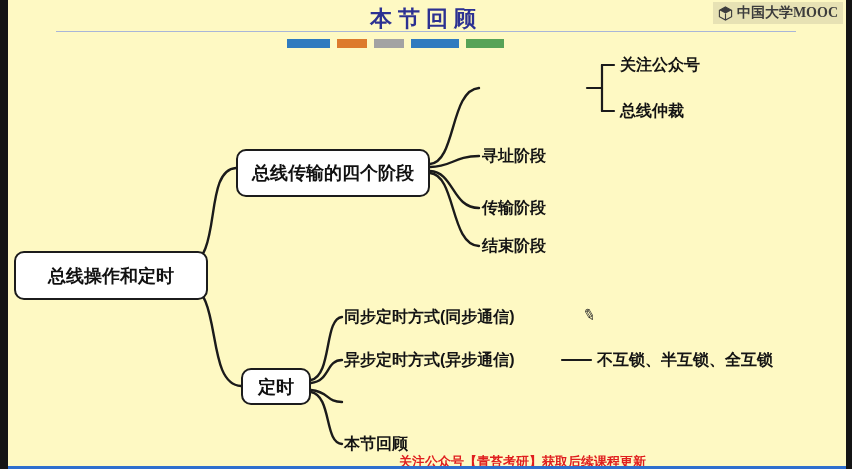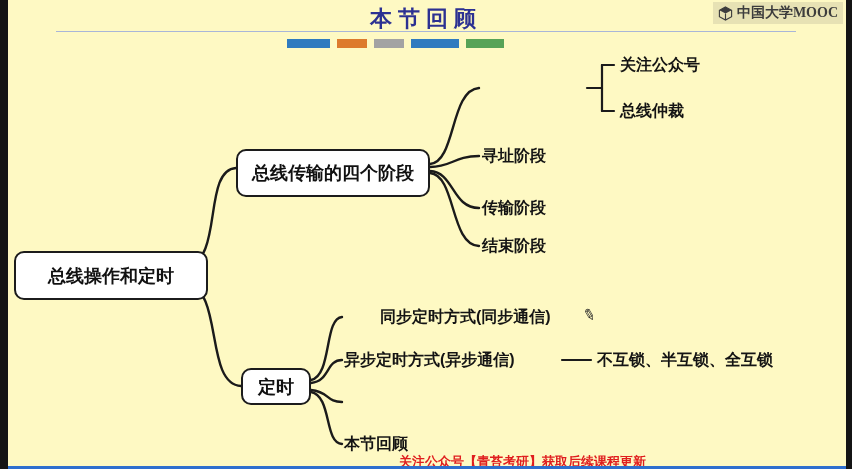--- a/index.html
+++ b/index.html
@@ -100,21 +100,21 @@
 
   <div class="node node-timing">定时</div>
 
   <div class="label" style="left:482px;top:156px;font-family:Liberation Serif, serif;">寻址阶段</div>
   <div class="label" style="left:482px;top:208px;">传输阶段</div>
   <div class="label" style="left:482px;top:246px;">结束阶段</div>
 
   <div class="label" style="left:620px;top:65px;">关注公众号</div>
   <div class="label" style="left:620px;top:111px;">总线仲裁</div>
 
-  <div class="label" style="left:344px;top:317px;margin-left:36px;">同步定时方式(同步通信)</div>
+  <div class="label" style="left:344px;top:317px;">同步定时方式(同步通信)</div>
   <div class="label" style="left:344px;top:360px;">异步定时方式(异步通信)</div>
   <div class="label" style="left:344px;top:444px;">本节回顾</div>
 
   <div class="label" style="left:597px;top:360px;">不互锁、半互锁、全互锁</div>
 
   <div class="pen">✎</div>
 
   <div class="notice" style="color: rgb(224, 30, 30);">关注公众号【青苔考研】获取后续课程更新</div>
 
   <div class="bottom-bar" style="background: rgb(46, 111, 206);"></div>

